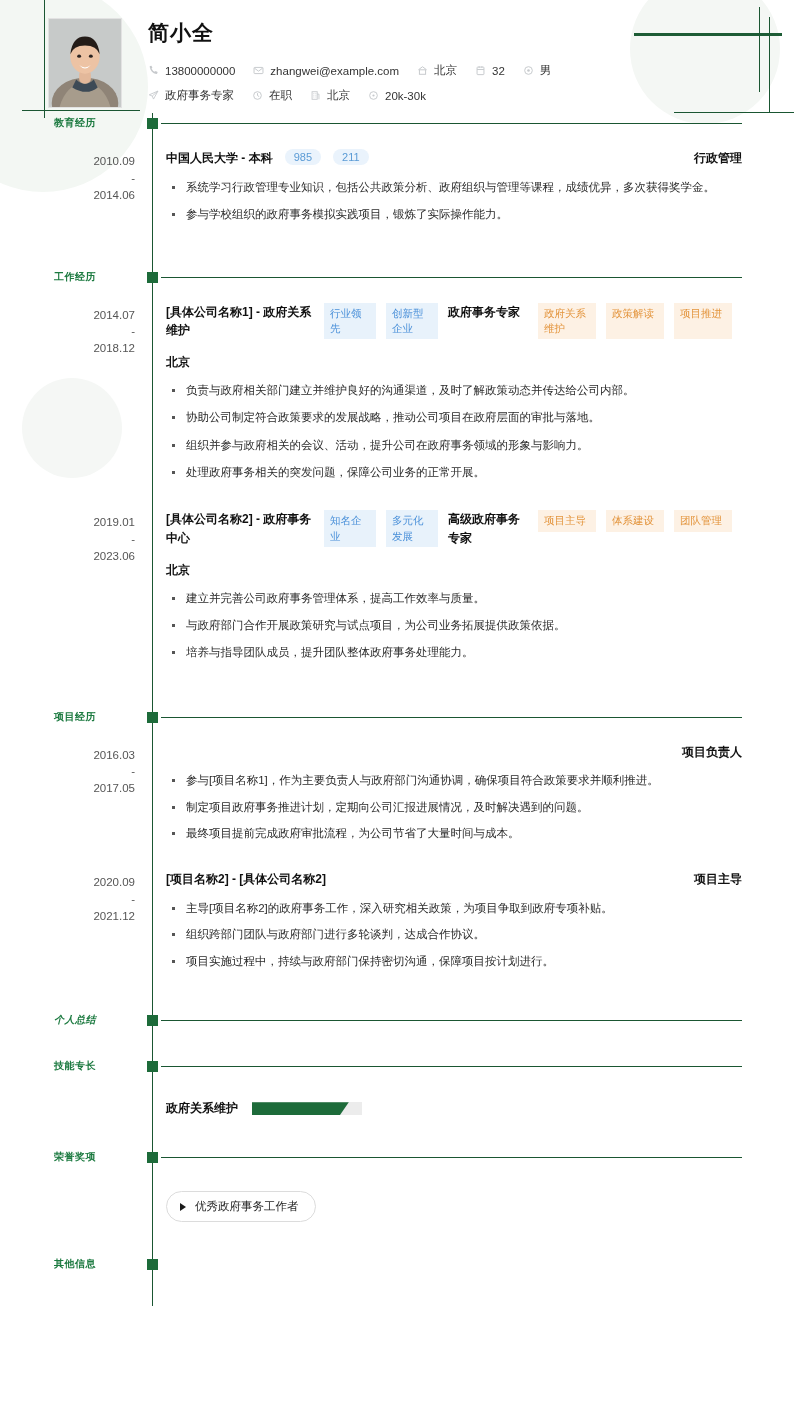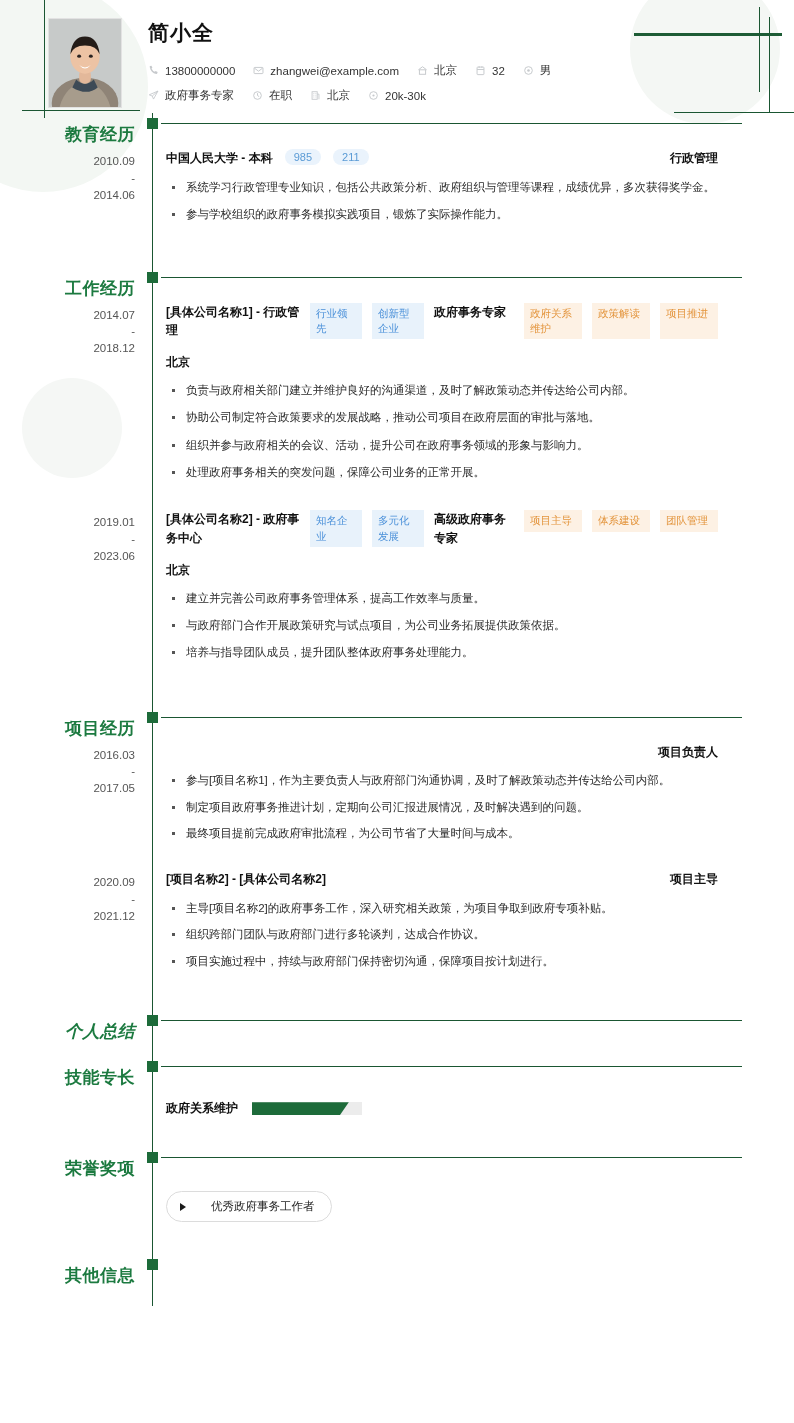--- a/index.html
+++ b/index.html
@@ -88,24 +88,24 @@
   }
 
   .section { position: relative; }
   .sec-head {
     position: relative;
     height: 22px;
   }
   .sec-label {
     position: absolute;
     right: 659px;      
-    top: 10px;
+    top: 3px;
     width: 120px;
-    text-align: right;
-    font-size: 17px;
+    text-align: center;
+    font-size: 10px;
     font-weight: bold;
     color: #1c7a40;
     letter-spacing: .5px;
     white-space: nowrap;
   }
   .sec-node {
     position: absolute;
     left: 147px;
     top: 5px;
     width: 11px;
@@ -115,21 +115,21 @@
   .sec-rule {
     position: absolute;
     left: 161px;
     right: 52px;
     top: 10px;
     height: 1px;
     background: #1a5632;
   }
 
   .entries { padding-left: 0; }
-  .entry { position: relative; display: flex; padding: 14px 76px 6px 0; }
+  .entry { position: relative; display: flex; padding: 14px 52px 6px 0; }
   .entry-dates {
     position: absolute;
     left: 0;
     top: 18px;
     width: 135px;
     text-align: right;
     font-size: 11.5px;
     color: #555;
     line-height: 1.45;
     white-space: nowrap;
@@ -237,21 +237,20 @@
   .honor-block { padding: 22px 52px 10px 166px; }
   .honor-pill {
     display: inline-flex;
     align-items: center;
     border: 1px solid #dcdcdc;
     border-radius: 16px;
     padding: 7px 16px 7px 13px;
     font-size: 11.5px;
     color: #1f1f1f;
     background: #fff;
-    gap: 16px;
   }
   .honor-pill .tri {
     width: 0; height: 0;
     border-left: 6px solid #1a1a1a;
     border-top: 4px solid transparent;
     border-bottom: 4px solid transparent;
     margin-right: 9px;
   }
 </style>
 </head>
@@ -423,21 +422,21 @@
       </div>
       <div class="entries">
 
         <div class="entry">
           <div class="entry-dates" style="white-space:pre-line;">2014.07
 -
 2018.12</div>
           <div class="entry-body">
             <div class="row-title">
               <div class="rt-left">
-                <span class="org">[具体公司名称1] - 行政管理</span>
+                <span class="org">[具体公司名称1] - 政府关系维护</span>
                 <span class="tag tag-blue">行业领先</span>
                 <span class="tag tag-blue">创新型企业</span>
                 <span class="role-mid">政府事务专家</span>
                 <span class="tags-orange-wrap">
                   <span class="tag tag-orange">政府关系维护</span>
                   <span class="tag tag-orange">政策解读</span>
                   <span class="tag tag-orange">项目推进</span>
                 </span>
               </div>
             </div>
@@ -491,21 +490,21 @@
 
         <div class="entry">
           <div class="entry-dates" style="white-space:pre-line;">2016.03
 -
 2017.05</div>
           <div class="entry-body">
             <div class="row-title">
               <div class="role-right">项目负责人</div>
             </div>
             <ul class="bullets tight">
-              <li>参与[项目名称1]，作为主要负责人与政府部门沟通协调，及时了解政策动态并传达给公司内部。</li>
+              <li>参与[项目名称1]，作为主要负责人与政府部门沟通协调，确保项目符合政策要求并顺利推进。</li>
               <li>制定项目政府事务推进计划，定期向公司汇报进展情况，及时解决遇到的问题。</li>
               <li>最终项目提前完成政府审批流程，为公司节省了大量时间与成本。</li>
             </ul>
           </div>
         </div>
 
         <div class="entry">
           <div class="entry-dates" style="white-space:pre-line;">2020.09
 -
 2021.12</div>

